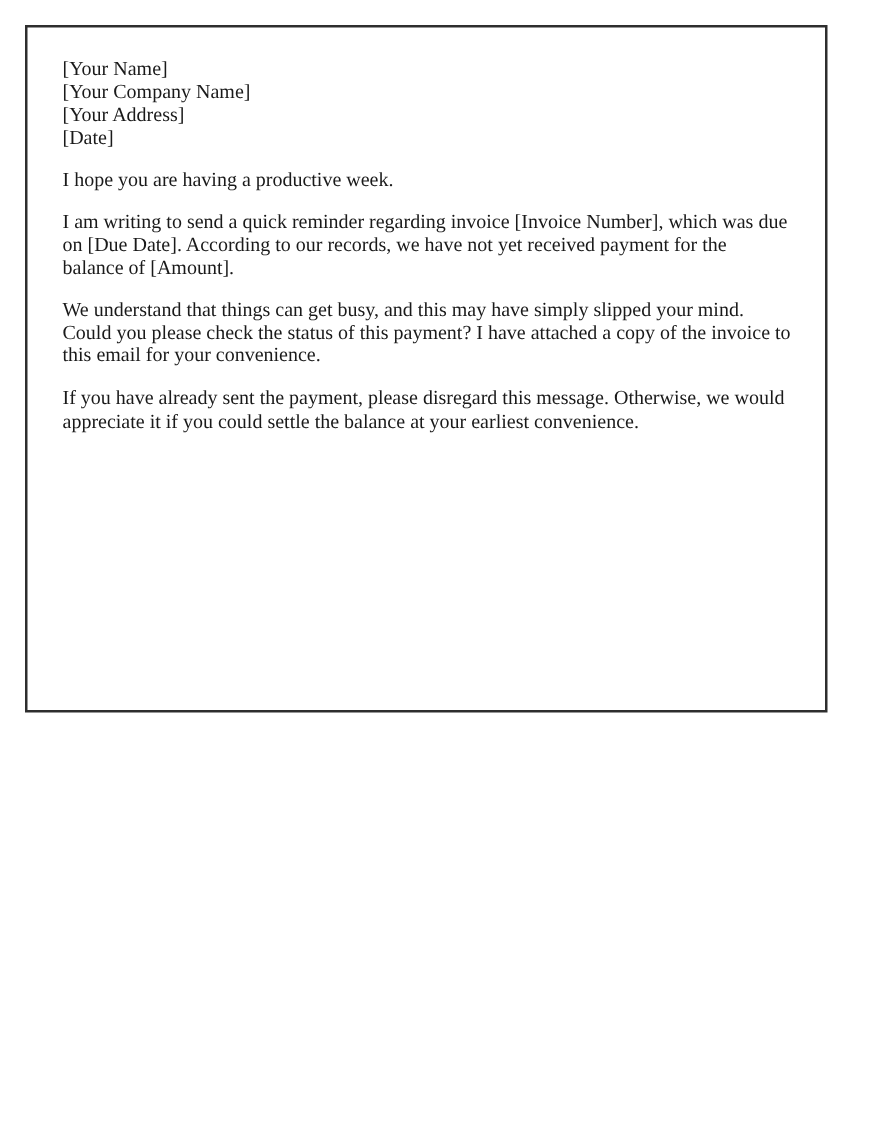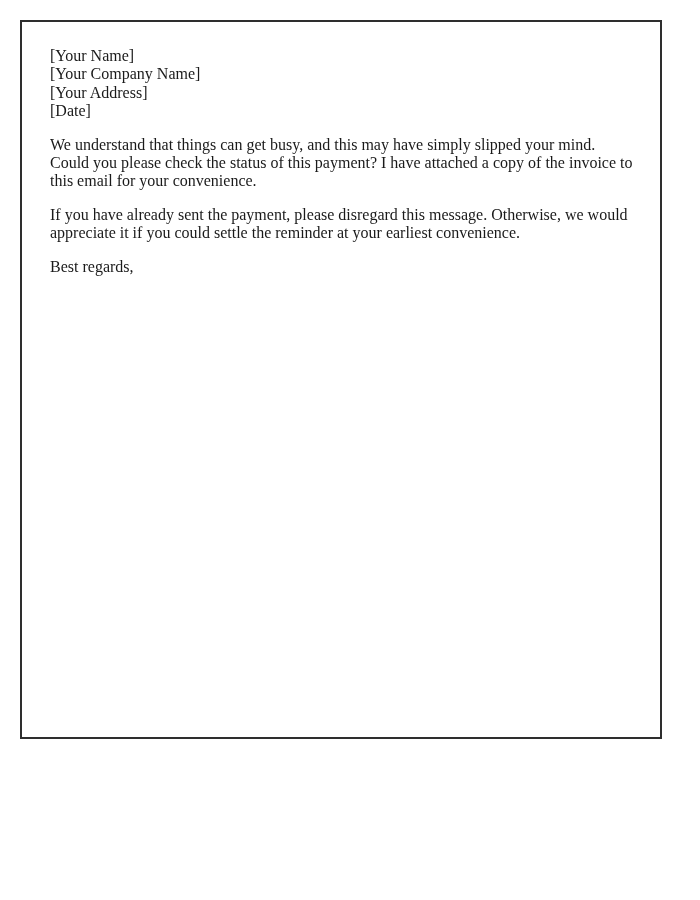--- a/index.html
+++ b/index.html
@@ -11,21 +11,21 @@
     height: 900px;
     position: relative;
     background: #ffffff;
     font-family: "Liberation Serif", "DejaVu Serif", serif;
   }
   .sheet {
     position: absolute;
     left: 20px;
     top: 20px;
     width: 642px;
-    height: 719px;
+    height: 550px;
     box-sizing: border-box;
     border: 2px solid #2e2e2e;
     background: #ffffff;
     padding: 25px 22px 16px 28px;
     overflow: hidden;
   }
   .letter p {
     margin: 0 0 15.5px 0;
     font-size: 16px;
     line-height: 18.3px;
@@ -35,20 +35,23 @@
 </style>
 </head>
 <body>
 
 <div class="sheet">
   <div class="letter">
     <p>[Your Name]
 [Your Company Name]
 [Your Address]
 [Date]</p>
+    <p>I hope you are having a productive week.</p>
+    <p>I am writing to send a quick reminder regarding invoice [Invoice Number], which was due
+on [Due Date]. According to our records, we have not yet received payment for the
+balance of [Amount].</p>
     <p>We understand that things can get busy, and this may have simply slipped your mind.
 Could you please check the status of this payment? I have attached a copy of the invoice to
 this email for your convenience.</p>
     <p>If you have already sent the payment, please disregard this message. Otherwise, we would
-appreciate it if you could settle the reminder at your earliest convenience.</p>
-    <p>Best regards,</p>
+appreciate it if you could settle the balance at your earliest convenience.</p>
   </div>
 </div>
 
 </body></html>

